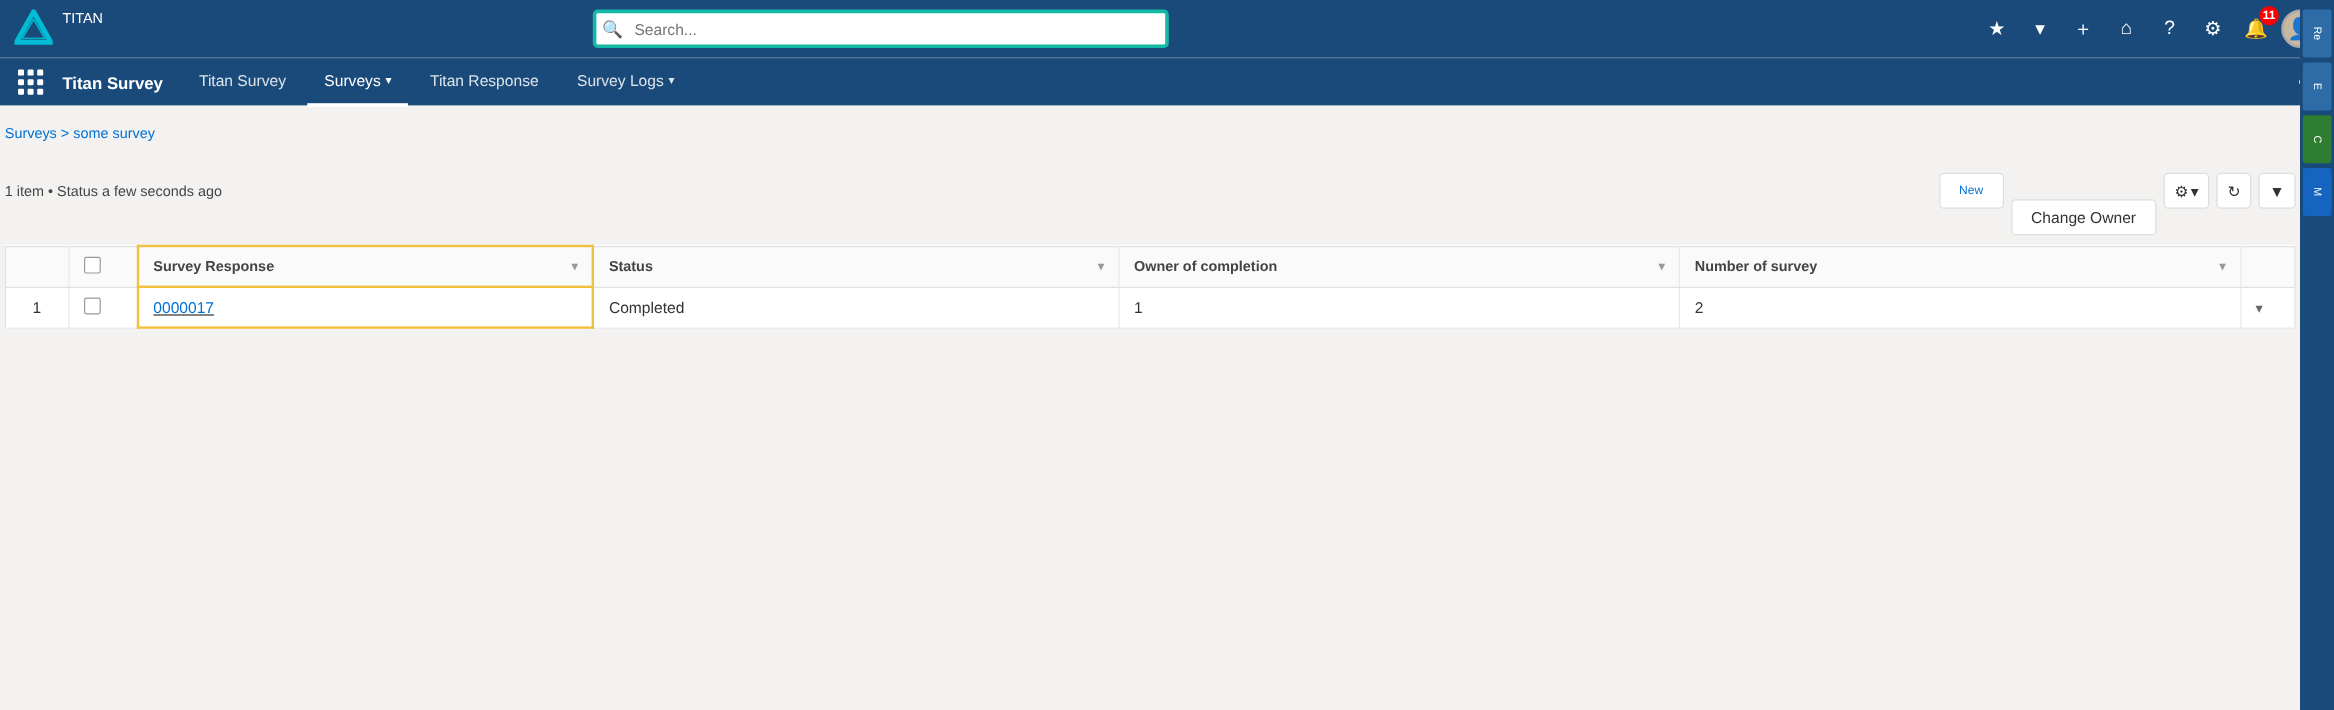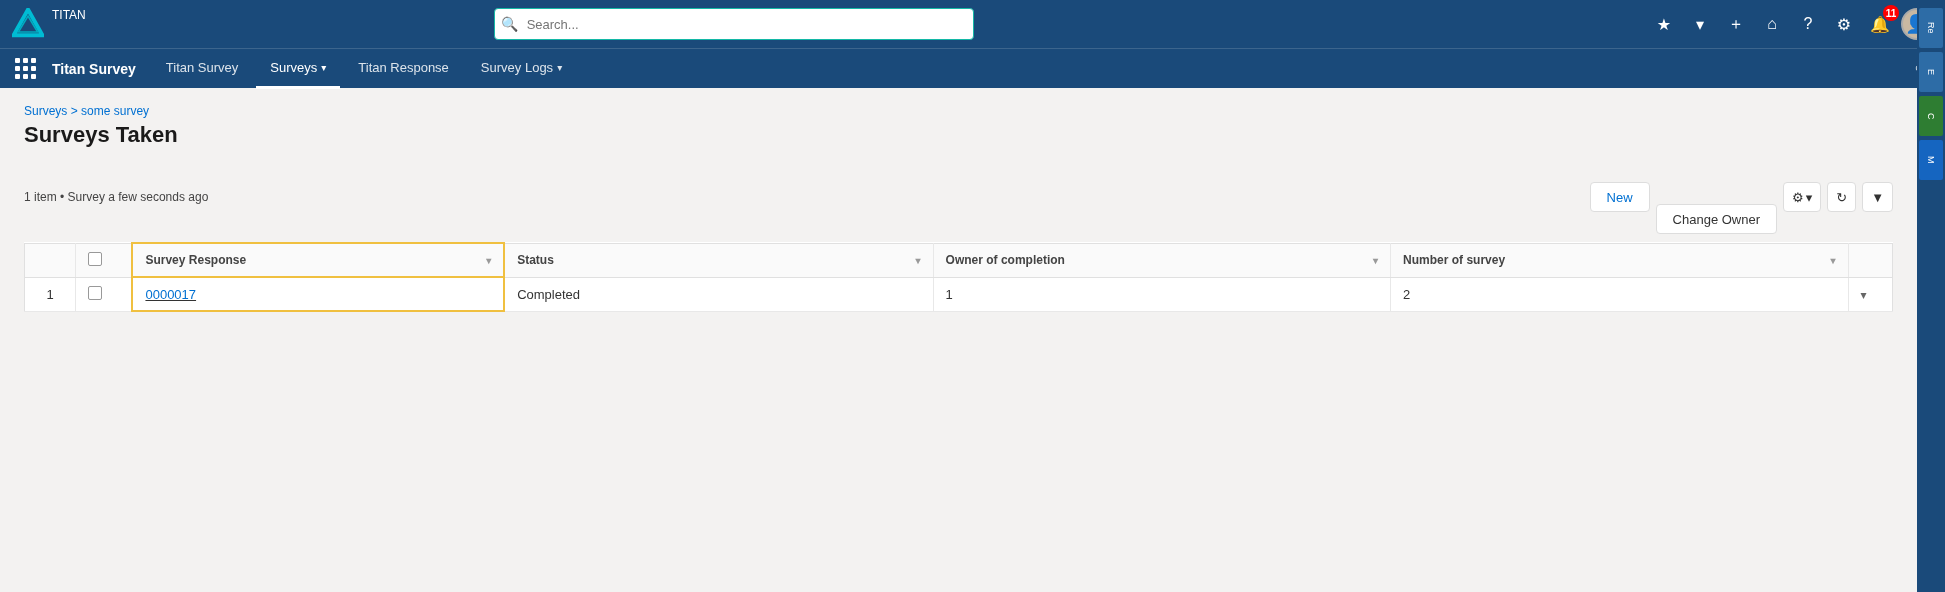--- a/index.html
+++ b/index.html
@@ -30,21 +30,21 @@
     .search-bar {
       flex: 1;
       max-width: 480px;
       margin: 0 auto;
       position: relative;
     }
     .search-bar input {
       width: 100%;
       height: 32px;
       border-radius: 4px;
-      border: 1px solid #14b8a6;
+      border: 3px solid #14b8a6;
       padding: 0 12px 0 32px;
       font-size: 13px;
       background: white;
       color: #333;
     }
     .search-bar .search-icon-wrap {
       position: absolute;
       left: 8px;
       top: 50%;
       transform: translateY(-50%);
@@ -203,21 +203,21 @@
       cursor: pointer;
       writing-mode: vertical-rl;
       border-radius: 2px;
       margin-bottom: 2px;
     }
     .right-panel-item.green { background: #2e7d32; }
     .right-panel-item.blue2 { background: #1565c0; }
 
     
     .main-content {
-      padding: 16px 24px;
+      padding: 16px 4px;
       background: #f3f2f1;
       min-height: calc(100vh - 88px);
       margin-right: 28px;
     }
     .breadcrumb {
       font-size: 12px;
       color: #0070d2;
       margin-bottom: 4px;
     }
     .breadcrumb a { color: #0070d2; text-decoration: none; cursor: pointer; }
@@ -239,21 +239,21 @@
     }
     .toolbar-actions {
       display: flex;
       align-items: center;
       gap: 6px;
     }
     .btn-new {
       background: white;
       border: 1px solid #ddd;
       color: #0070d2;
-      font-size: 13px;
+      font-size: 10px;
       font-weight: 500;
       padding: 5px 16px;
       border-radius: 4px;
       cursor: pointer;
       height: 30px;
     }
     .btn-change-owner {
       background: white;
       border: 1px solid #ddd;
       color: #333;
@@ -426,27 +426,26 @@
 </div>
 
 <div class="main-content">
 
   <div class="breadcrumb">
     <a>Surveys</a>
     &gt;
     <a>some survey</a>
   </div>
 
-  <div class="page-title">Surveys Taken</div>
 
   <div class="toolbar">
     <div class="record-count">
       <span>1 item</span>
       •
-      <span>Survey a few seconds ago</span>
+      <span>Status a few seconds ago</span>
     </div>
     <div class="toolbar-actions">
       <button class="btn-new">New</button>
       <button class="btn-change-owner">Change Owner</button>
       <button class="icon-btn-small">
         <span>⚙</span>
         <span>▾</span>
       </button>
       <button class="icon-btn-small">
         <span>↻</span>

